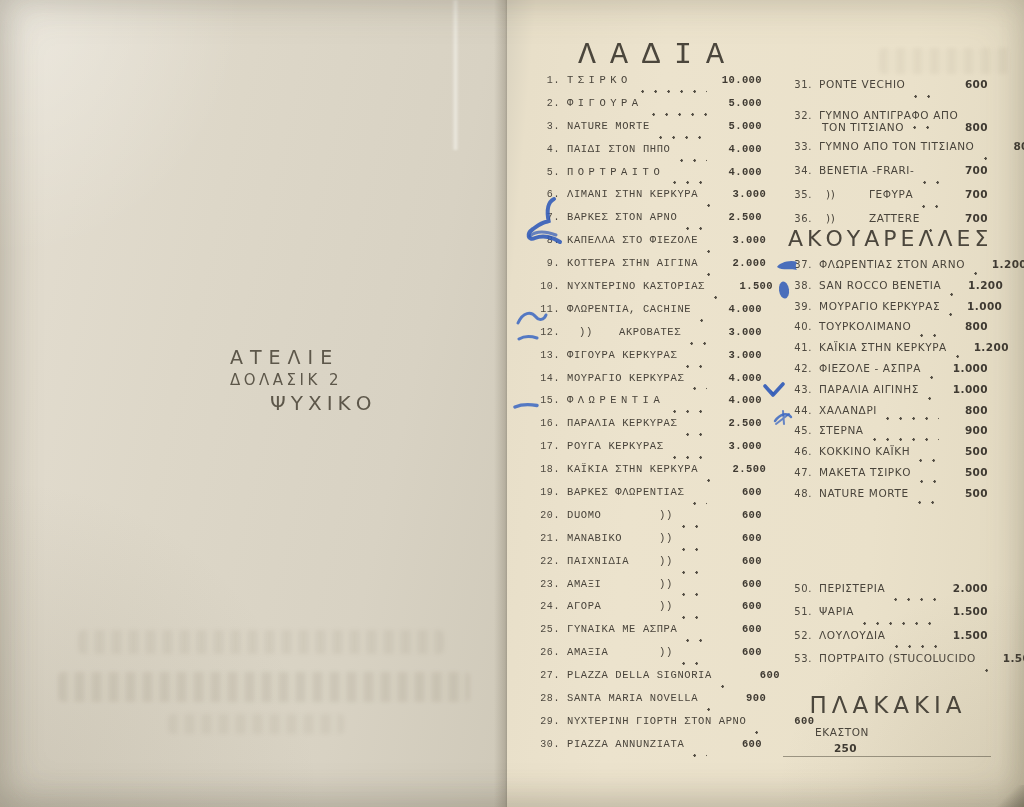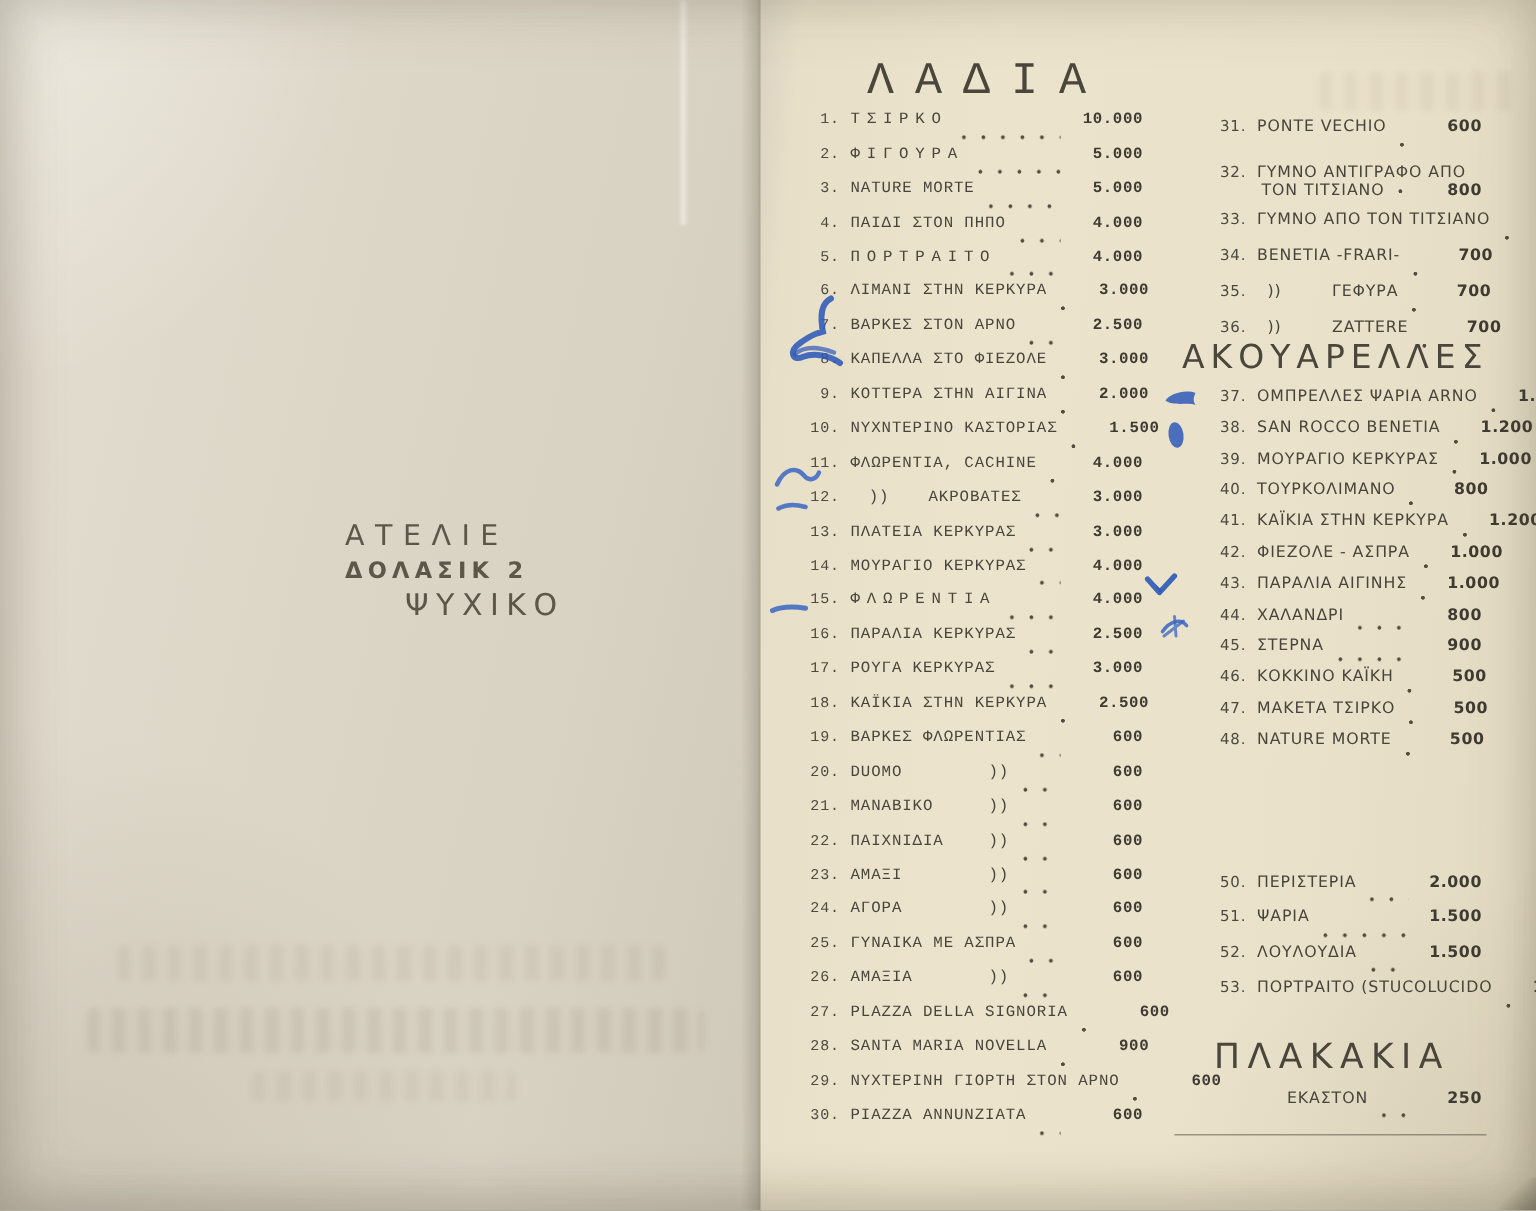--- a/index.html
+++ b/index.html
@@ -47,42 +47,42 @@
     background:linear-gradient(135deg, transparent 45%, rgba(85,80,66,.55) 100%);
   }
   
   .ghost{
     position:absolute;border-radius:5px;filter:blur(2px);
     background:repeating-linear-gradient(90deg, rgba(120,110,90,.16) 0 9px, rgba(120,110,90,.02) 9px 17px);
   }
   
   .atelier{position:absolute;left:230px;top:348px;line-height:1;color:#5d574a;}
   .atelier .l1{font-size:19px;letter-spacing:7px;margin-bottom:6px;}
-  .atelier .l2{font-size:15px;letter-spacing:3.5px;margin-bottom:5px;font-weight:bold;}
+  .atelier .l2{font-size:15px;letter-spacing:3.5px;margin-bottom:5px;}
   .atelier .l3{font-size:20px;letter-spacing:5px;margin-left:40px;}
   
   .col1{position:absolute;left:540px;top:38px;width:222px;font-family:Liberation Mono, monospace;}
   .col2{position:absolute;left:788px;top:38px;width:200px;}
   .sec-title{white-space:nowrap;text-align:center;color:#4b463c;font-weight:normal;margin:0;}
   .t-ladia{font-size:30px;letter-spacing:14px;margin-right:-14px;height:38px;}
   .t-akoua{position:absolute;left:0;top:188px;width:100%;font-size:22px;letter-spacing:4px;margin-right:-4px;}
   .t-fresko{position:absolute;left:0;top:514px;width:100%;font-size:27px;letter-spacing:11px;margin-right:-11px;}
   .t-plaka{position:absolute;left:0;top:654px;width:100%;font-size:23px;letter-spacing:5px;margin-right:-5px;}
   
   .rows{position:absolute;left:0;width:100%;}
   .rows1{top:36px;}
   .rows-sec1{top:40px;}
   .rows-akoua{top:220px;}
   .rows-fresko{top:544px;}
   .rows-plaka{top:688px;}
   .row{display:flex;align-items:baseline;height:22.9px;font-size:10.5px;letter-spacing:.6px;color:#49443b;white-space:nowrap;}
-  .col2 .row{height:20.8px;margin-left:19px;}
+  .col2 .row{height:20.8px;}
   .rows-sec1 .row{height:24px;}
   .rows-fresko .row{height:23.4px;}
-  .rows-plaka .row{height:23px;padding-left:20px;}
+  .rows-plaka .row{height:23px;padding-left:20px;flex-direction:column;}
   .row .num{width:20px;text-align:right;flex:none;font-size:10px;color:#4e4940;}
   .col2 .row .num{width:24px;}
   .row .name{margin-left:7px;flex:none;}
   .row .name.spaced{letter-spacing:4.5px;}
   .row .name.fixedw{width:92px;}
   .row .pre{flex:none;width:52px;text-align:center;}
   .col2 .row .pre{width:36px;text-align:left;padding-left:14px;}
   .row .post{flex:none;}
   .leader{
     flex:1 1 6px;min-width:4px;height:3px;align-self:flex-end;margin:0 7px 4px 9px;
@@ -197,21 +197,21 @@
         </div>
         <div class="row">
           <span class="num">12.</span>
           <span class="pre">))</span>
           <span class="name">ΑΚΡΟΒΑΤΕΣ</span>
           <span class="leader"></span>
           <span class="price">3.000</span>
         </div>
         <div class="row">
           <span class="num">13.</span>
-          <span class="name">ΠΛΑΤΕΙΑ ΚΕΡΚΥΡΑΣ</span>
+          <span class="name">ΦΙΓΟΥΡΑ ΚΕΡΚΥΡΑΣ</span>
           <span class="leader"></span>
           <span class="price">3.000</span>
         </div>
         <div class="row">
           <span class="num">14.</span>
           <span class="name">ΜΟΥΡΑΓΙΟ ΚΕΡΚΥΡΑΣ</span>
           <span class="leader"></span>
           <span class="price">4.000</span>
         </div>
         <div class="row">
@@ -362,21 +362,21 @@
           <span class="pre">))</span>
           <span class="name">ZATTERE</span>
           <span class="leader"></span>
           <span class="price">700</span>
         </div>
       </div>
     <h2 class="sec-title t-akoua">ΑΚΟΥΑΡΕΛΛΕΣ</h2>
     <div class="rows rows-akoua" id="rows-akoua">
         <div class="row">
           <span class="num">37.</span>
-          <span class="name">ΟΜΠΡΕΛΛΕΣ ΨΑΡΙΑ ARNO</span>
+          <span class="name">ΦΛΩΡΕΝΤΙΑΣ ΣΤΟΝ ARNO</span>
           <span class="leader"></span>
           <span class="price">1.200</span>
         </div>
         <div class="row">
           <span class="num">38.</span>
           <span class="name">SAN ROCCO ΒΕΝΕΤΙΑ</span>
           <span class="leader"></span>
           <span class="price">1.200</span>
         </div>
         <div class="row">

